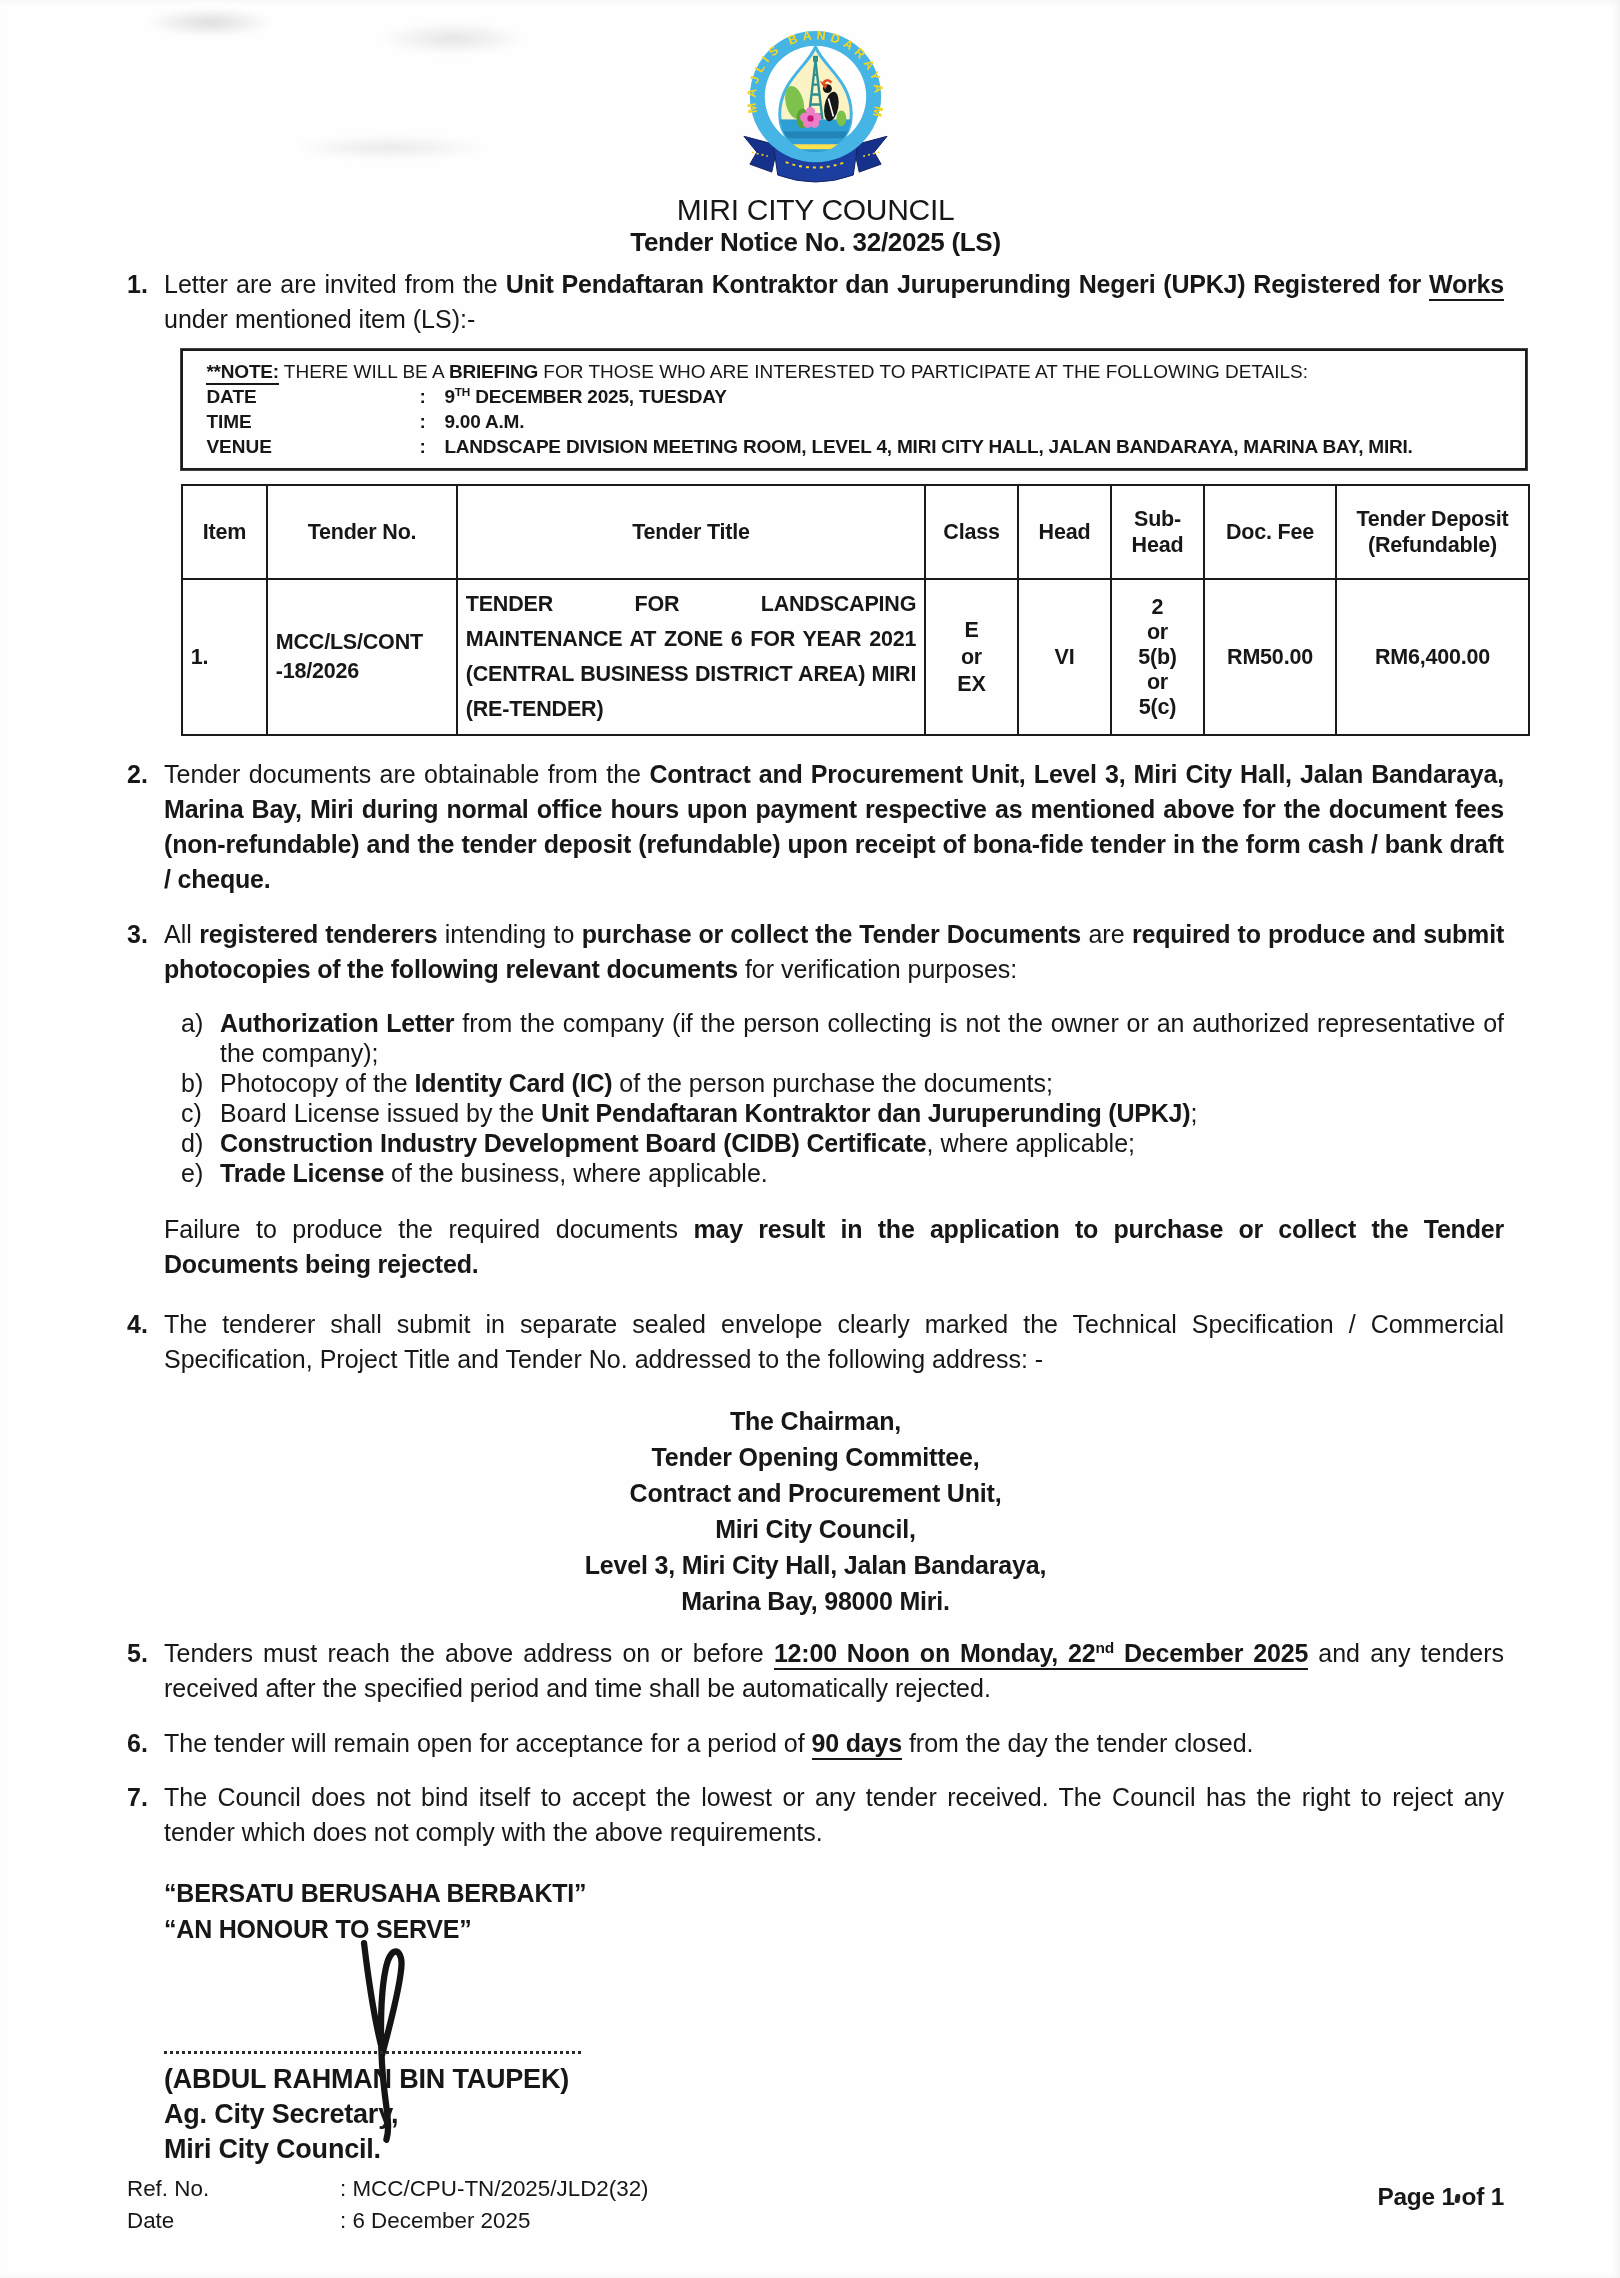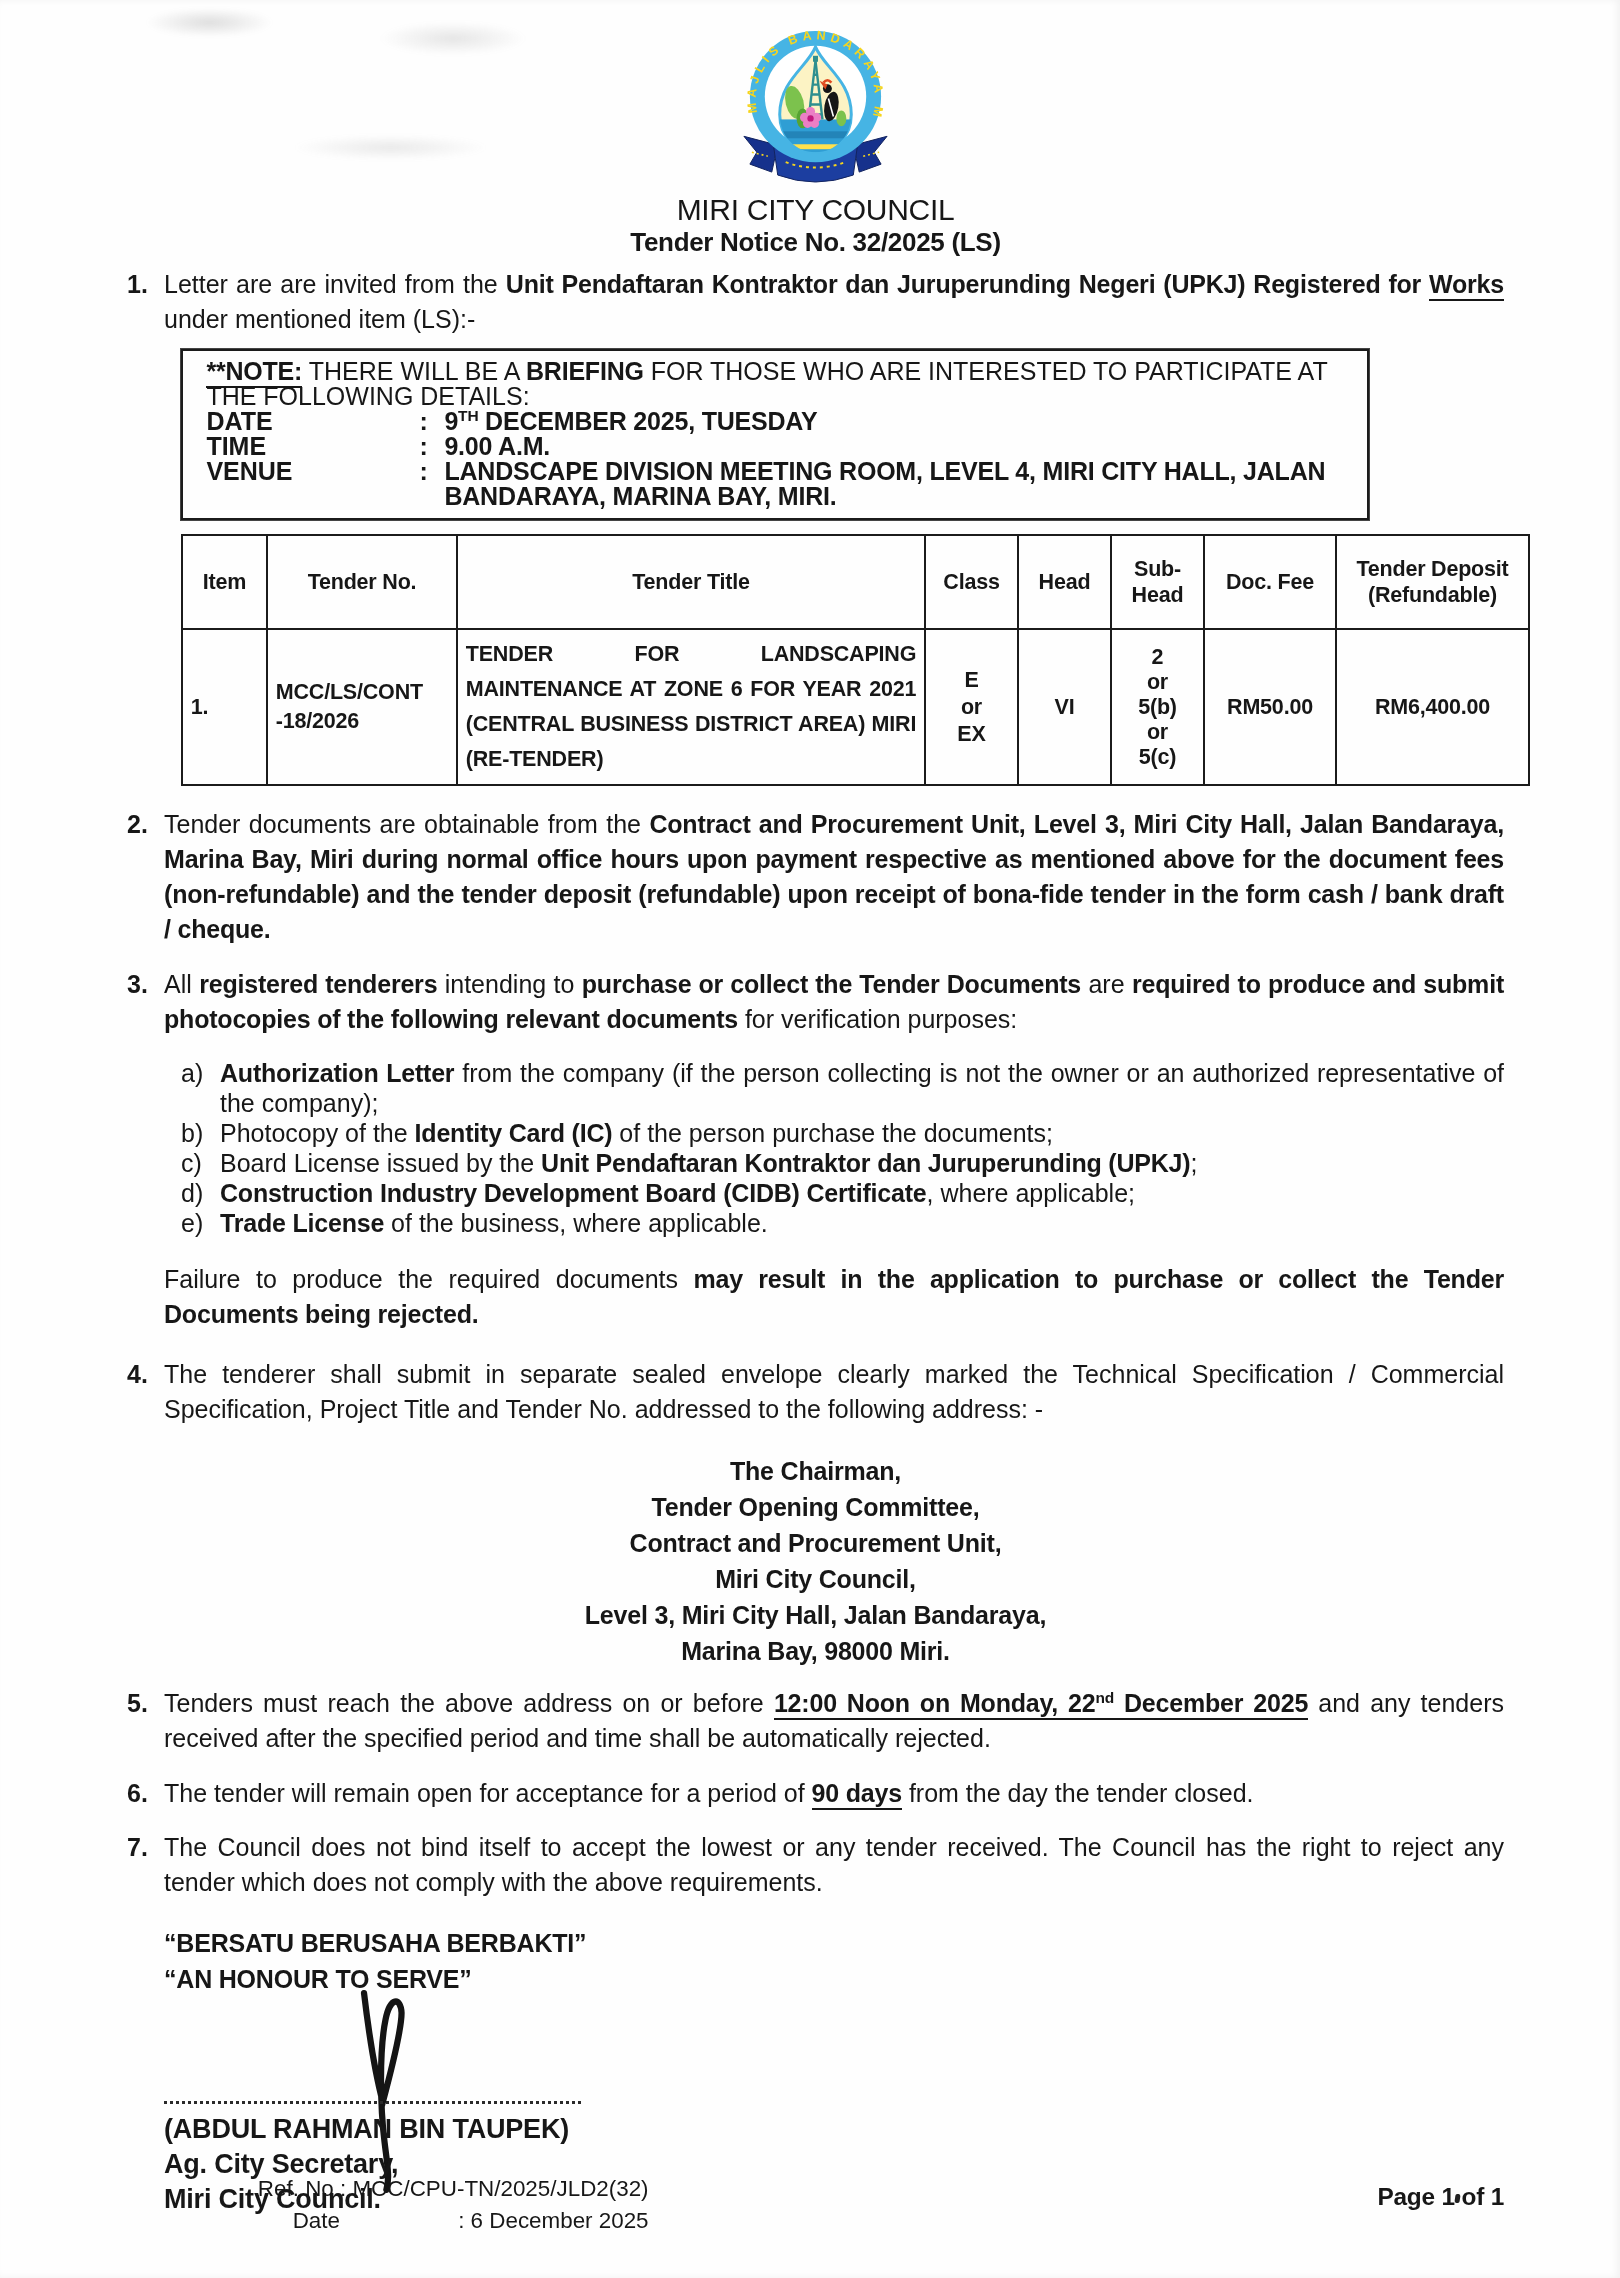--- a/index.html
+++ b/index.html
@@ -22,24 +22,24 @@
   .crest-wrap svg{display:inline-block;}
   h1.org{margin:0;text-align:center;font-size:30px;font-weight:400;letter-spacing:-0.3px;line-height:33px;}
   h2.notice{margin:0 0 7.8px 0;text-align:center;font-size:26px;font-weight:700;letter-spacing:-0.3px;line-height:33px;}
   
   .para{display:flex;font-size:25px;line-height:35px;}
   .para .num{flex:none;width:37px;font-weight:700;}
   .para .ptext{flex:1;text-align:justify;text-align-last:left;}
   .m-plain{margin-left:37px;font-size:25px;line-height:35px;text-align:justify;text-align-last:left;}
   
   .note-box{
-    margin:11.7px 0 0 54px;width:1188px;box-sizing:border-box;
+    margin:11.7px 0 0 54px;width:1346px;box-sizing:border-box;
     border:2.9px solid #1b1b1b;outline:1px solid #444;
     padding:7.8px 19.5px 9.8px 23.4px;
-    font-size:25px;line-height:25px;
+    font-size:19px;line-height:25px;
   }
   .note-line{text-align:left;}
   .nrow{display:flex;font-weight:700;}
   .nrow .nlabel{flex:none;width:213px;}
   .nrow .ncolon{flex:none;width:25px;}
   .nrow .nvalue{flex:1;}
   .note-foot{text-align:justify;text-align-last:left;}
   
   table.tender{
     margin:13.7px 0 0 54px;border-collapse:collapse;table-layout:fixed;
@@ -68,21 +68,21 @@
   .address{margin-top:26px;text-align:center;font-weight:700;font-size:25px;line-height:36px;letter-spacing:-0.2px;}
   
   .motto{margin:25px 0 0 37px;font-size:25px;line-height:36px;font-weight:700;letter-spacing:-0.2px;}
   .motto .line2{}
   
   .sig-zone{position:relative;margin:5.9px 0 0 37px;height:213px;}
   .sig-line{position:absolute;left:0;top:98px;width:417px;border-bottom:3.9px dotted #2a2a2a;}
   .sig-name{position:absolute;left:0;top:109px;font-size:27px;font-weight:700;line-height:35px;letter-spacing:-0.2px;white-space:nowrap;}
   .sig-mark{position:absolute;left:146px;top:-17.6px;}
   
-  .foot{position:absolute;left:127px;top:2173px;font-size:22.4px;line-height:32px;text-align:right;}
+  .foot{position:absolute;left:127px;top:2173px;font-size:22.4px;line-height:32px;}
   .frow{display:flex;}
   .frow .flabel{flex:none;width:213px;}
   .frow .fvalue{flex:1;}
   .page-ind{position:absolute;right:117px;top:2183px;font-size:24.4px;font-weight:700;letter-spacing:-0.2px;}
   
   .smudge{position:absolute;border-radius:50%;filter:blur(2px);pointer-events:none;}
   .sm1{left:146px;top:7.8px;width:127px;height:29px;background:radial-gradient(closest-side,rgba(110,110,110,.22),transparent);}
   .sm2{left:380px;top:21.5px;width:146px;height:33px;background:radial-gradient(closest-side,rgba(120,120,120,.18),transparent);}
   .sm3{left:293px;top:135px;width:195px;height:25px;background:radial-gradient(closest-side,rgba(130,130,130,.16),transparent);}
   .inkdot{position:absolute;left:1455px;top:2194px;width:4.9px;height:8.8px;background:#222;border-radius:2px;transform:rotate(8deg);}

